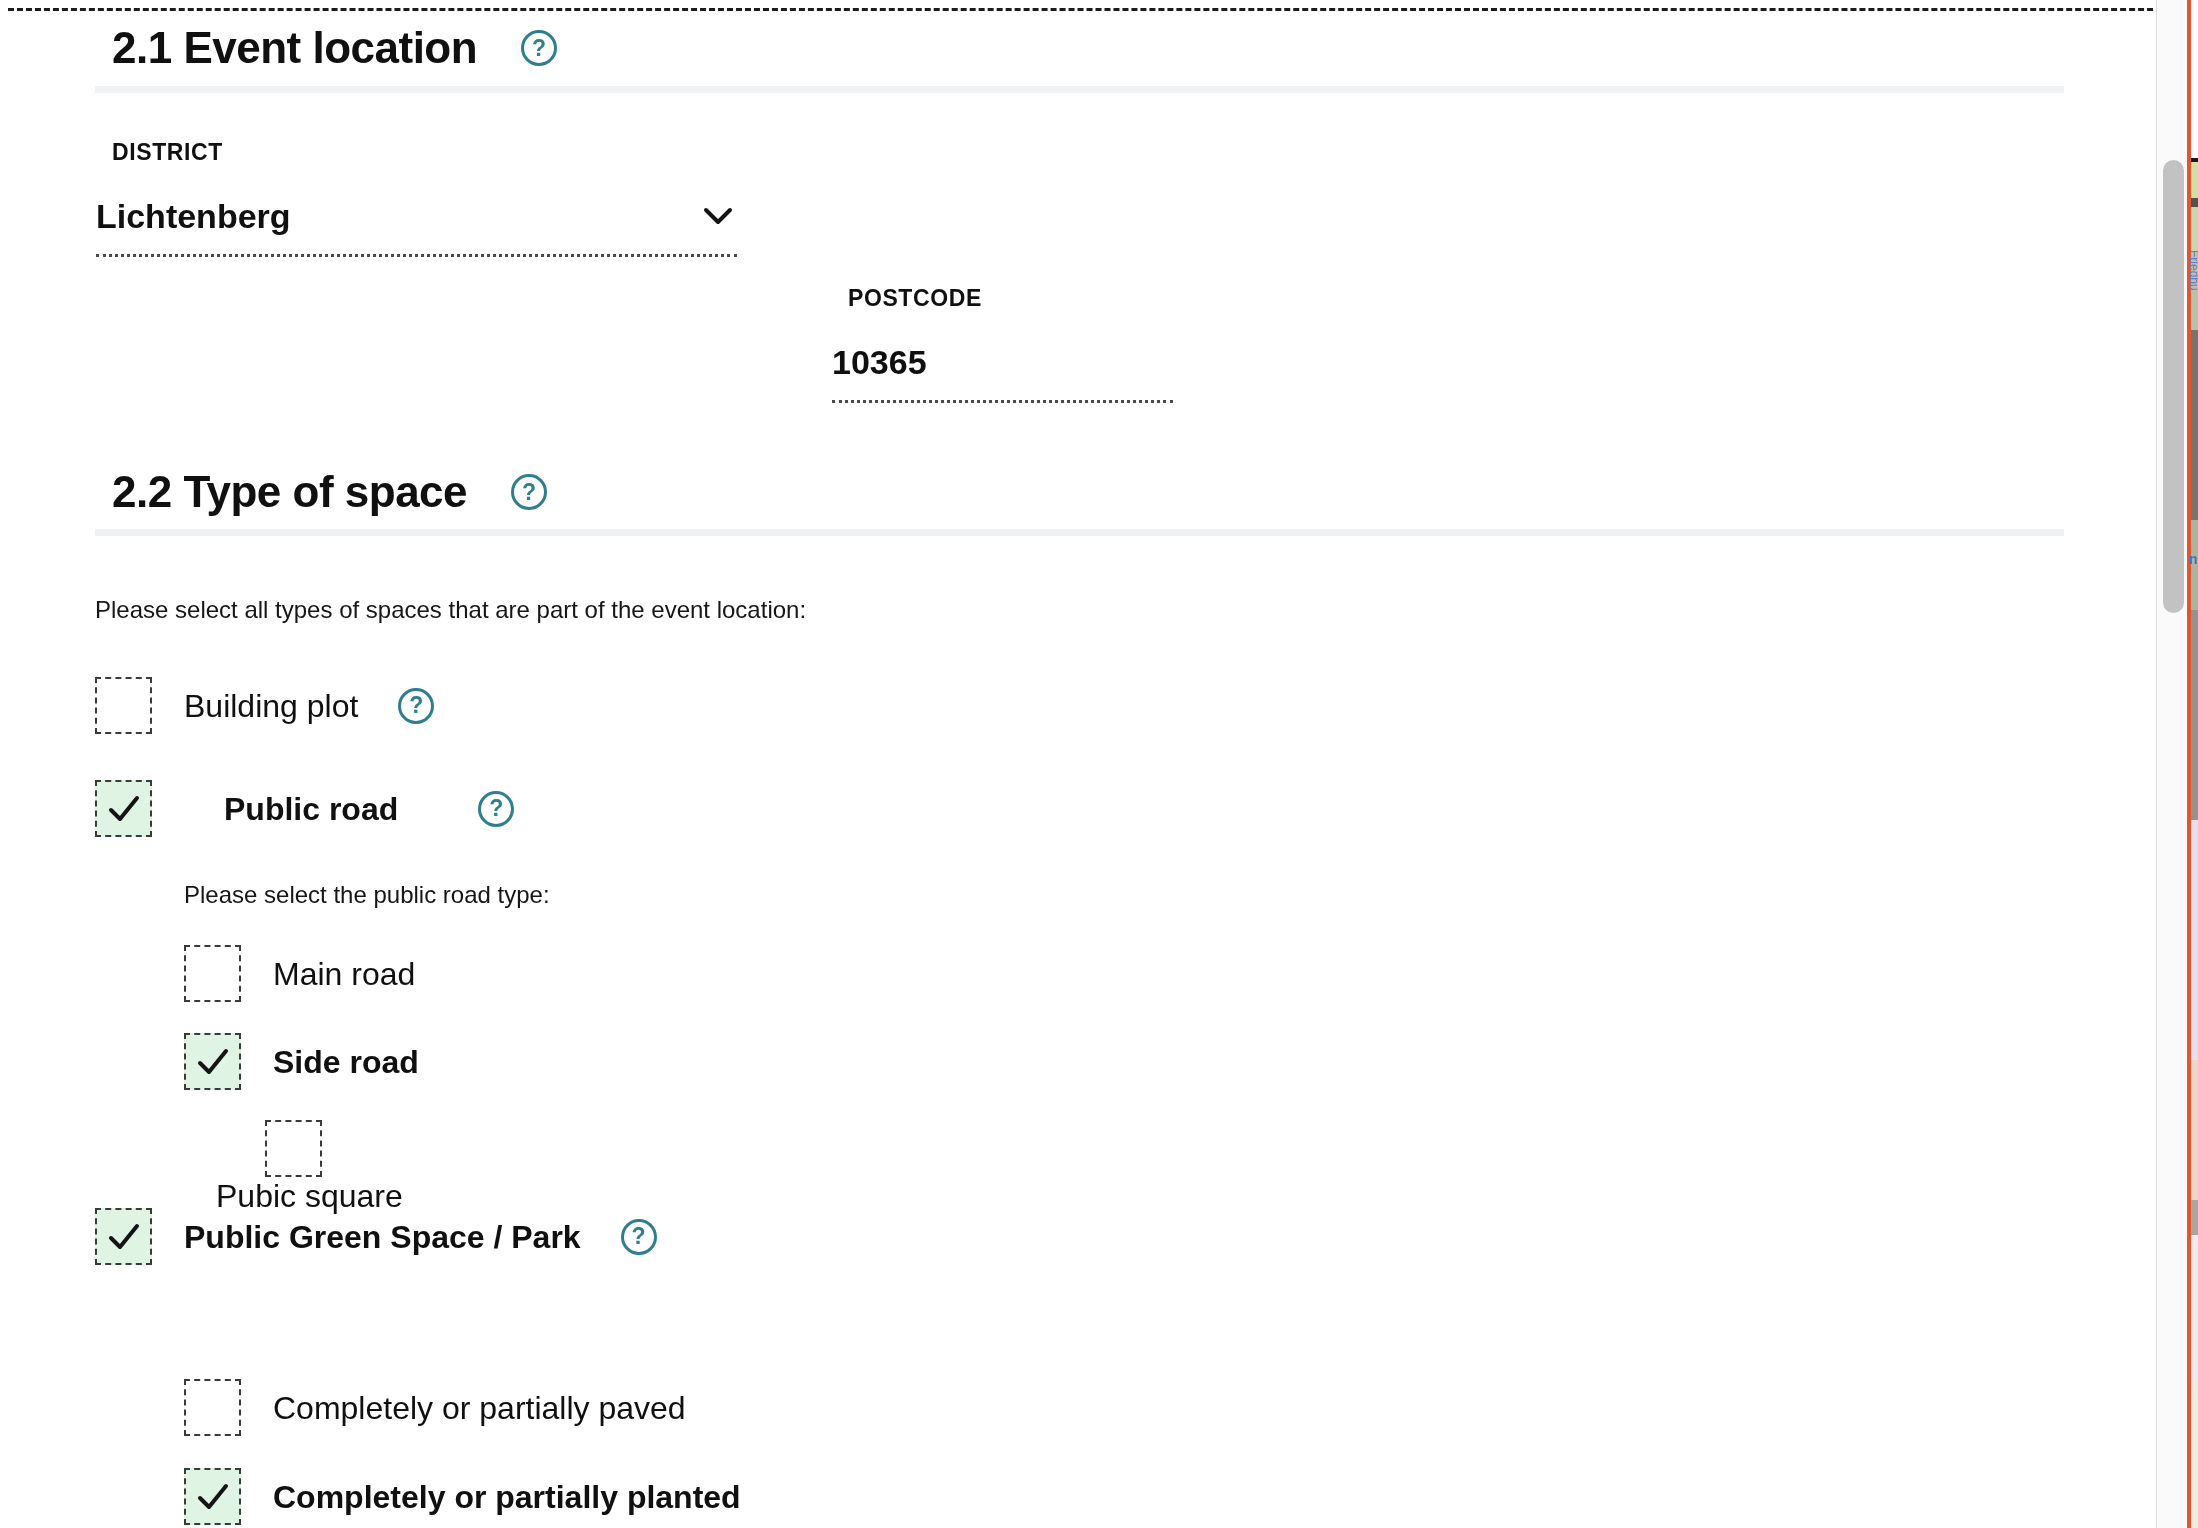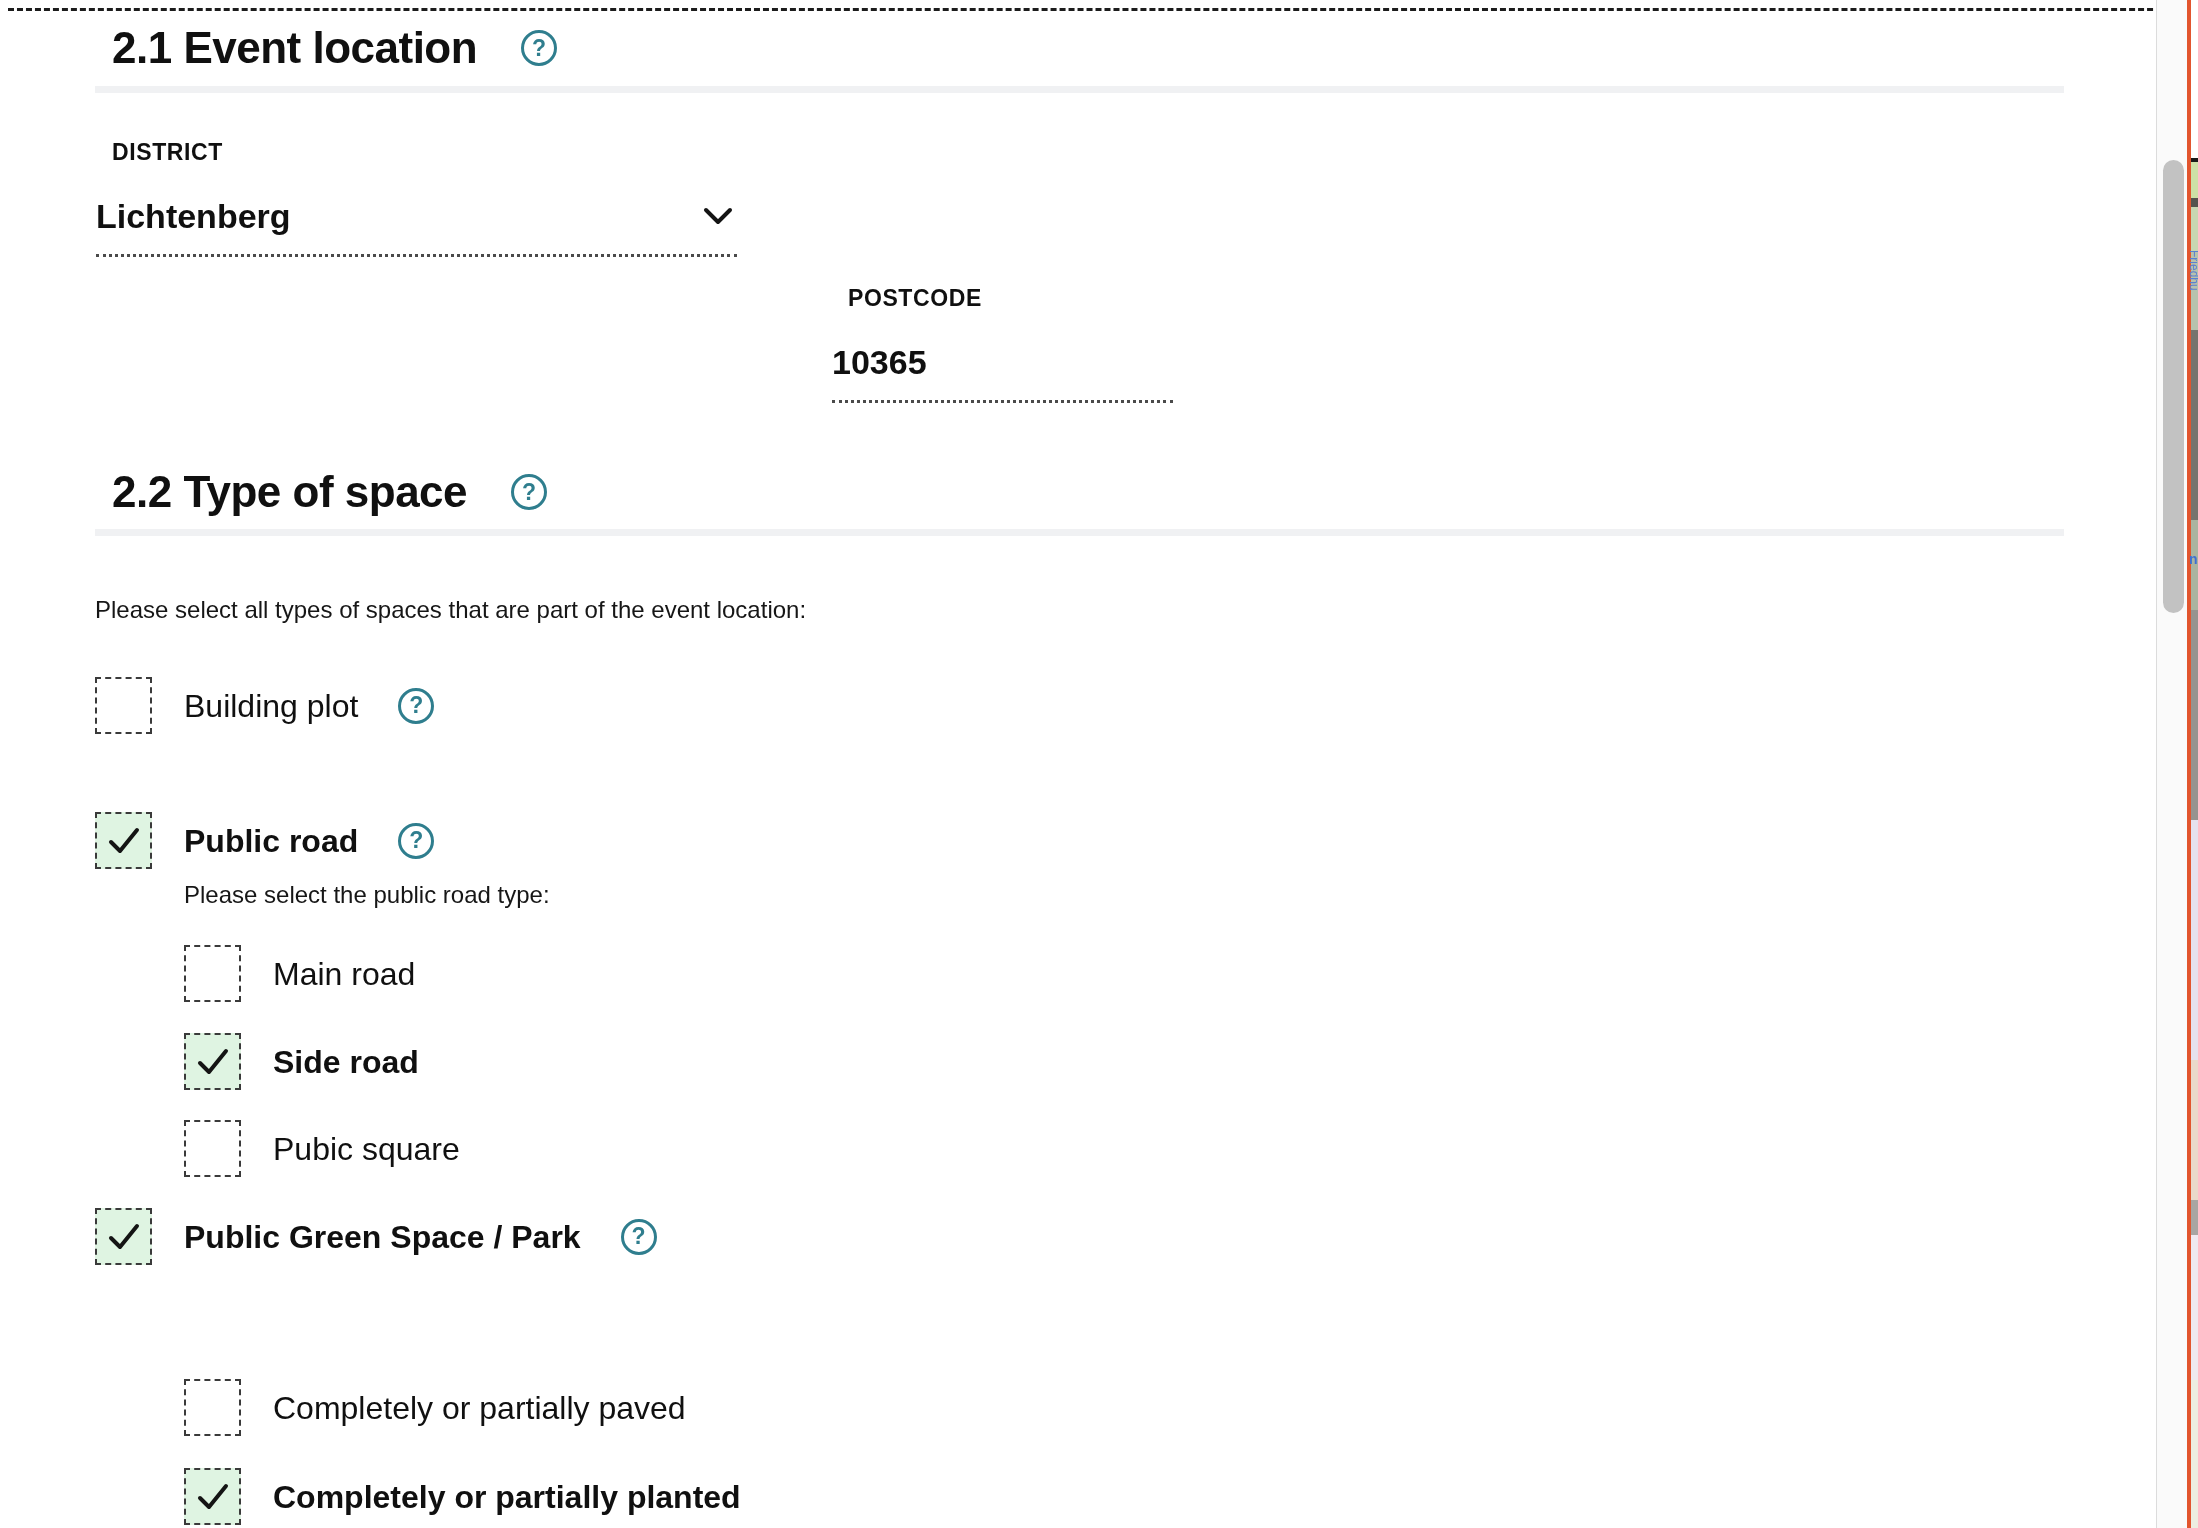--- a/index.html
+++ b/index.html
@@ -125,21 +125,21 @@
   <div class="cb-row" style="left:95px;top:677px;">
     <span class="cb-box">
       
     </span>
     <span class="cb-label">Building plot</span>
     <span class="help">
         <span>?</span>
       </span>
   </div>
 
-  <div class="cb-row checked" style="left:95px;top:812px;">
+  <div class="cb-row checked" style="left:95px;top:780px;gap:40px;">
     <span class="cb-box">
       <svg width="34" height="30" viewBox="0 0 34 30">
           <polyline points="4,16 13,25 30,4" fill="none" stroke="#141414" stroke-width="4" stroke-linecap="round" stroke-linejoin="round"></polyline>
         </svg>
     </span>
     <span class="cb-label">Public road</span>
     <span class="help">
         <span>?</span>
       </span>
   </div>
@@ -155,21 +155,21 @@
 
   <div class="cb-row checked" style="left:184px;top:1033px;">
     <span class="cb-box">
       <svg width="34" height="30" viewBox="0 0 34 30">
           <polyline points="4,16 13,25 30,4" fill="none" stroke="#141414" stroke-width="4" stroke-linecap="round" stroke-linejoin="round"></polyline>
         </svg>
     </span>
     <span class="cb-label">Side road</span>
   </div>
 
-  <div class="cb-row" style="left:184px;top:1120px;">
+  <div class="cb-row" style="left:184px;top:1120px;flex-direction:column;">
     <span class="cb-box">
       
     </span>
     <span class="cb-label">Pubic square</span>
   </div>
 
   <div class="cb-row checked" style="left:95px;top:1208px;">
     <span class="cb-box">
       <svg width="34" height="30" viewBox="0 0 34 30">
           <polyline points="4,16 13,25 30,4" fill="none" stroke="#141414" stroke-width="4" stroke-linecap="round" stroke-linejoin="round"></polyline>

